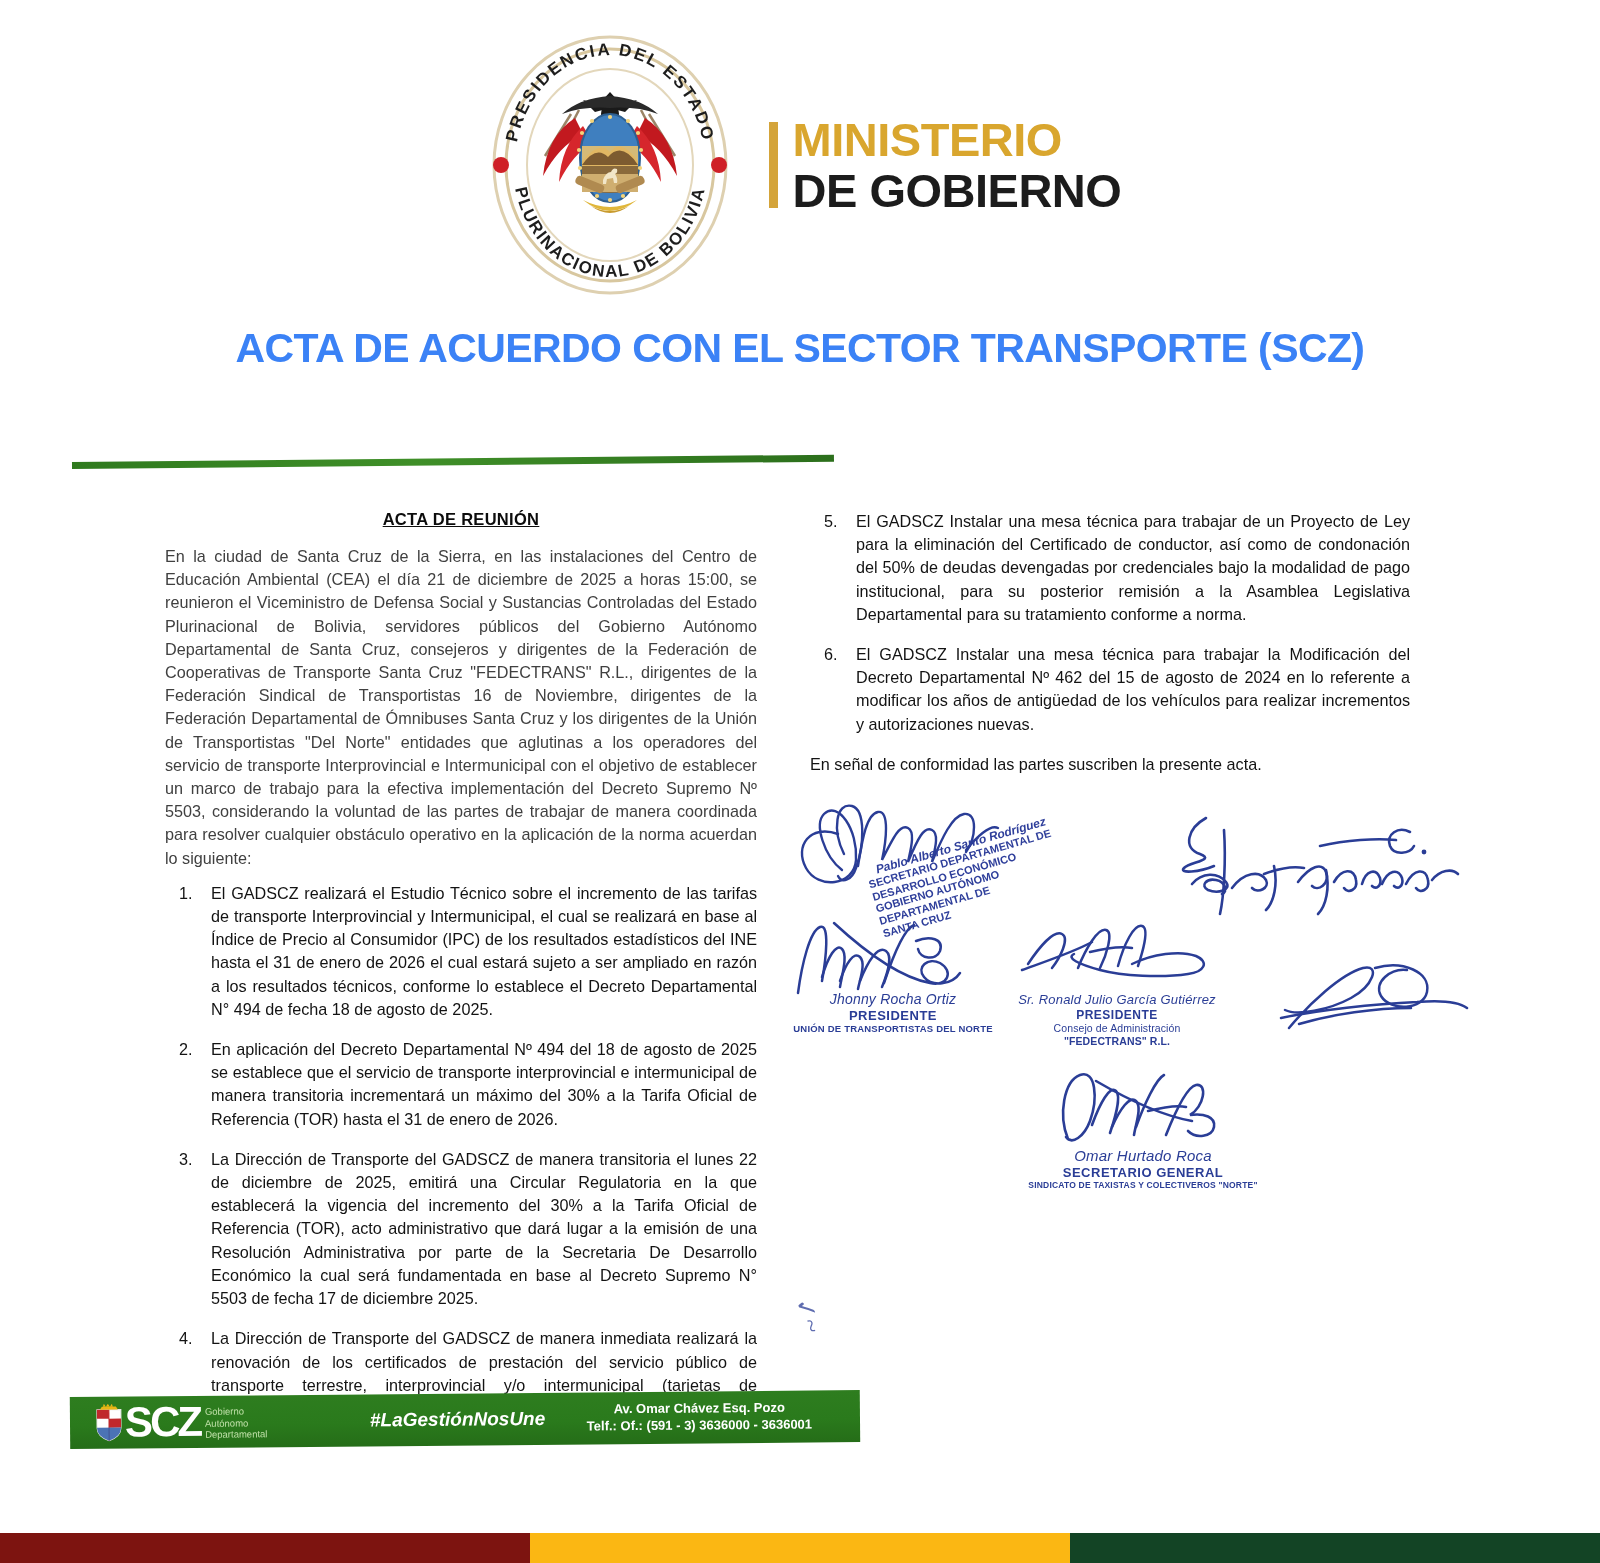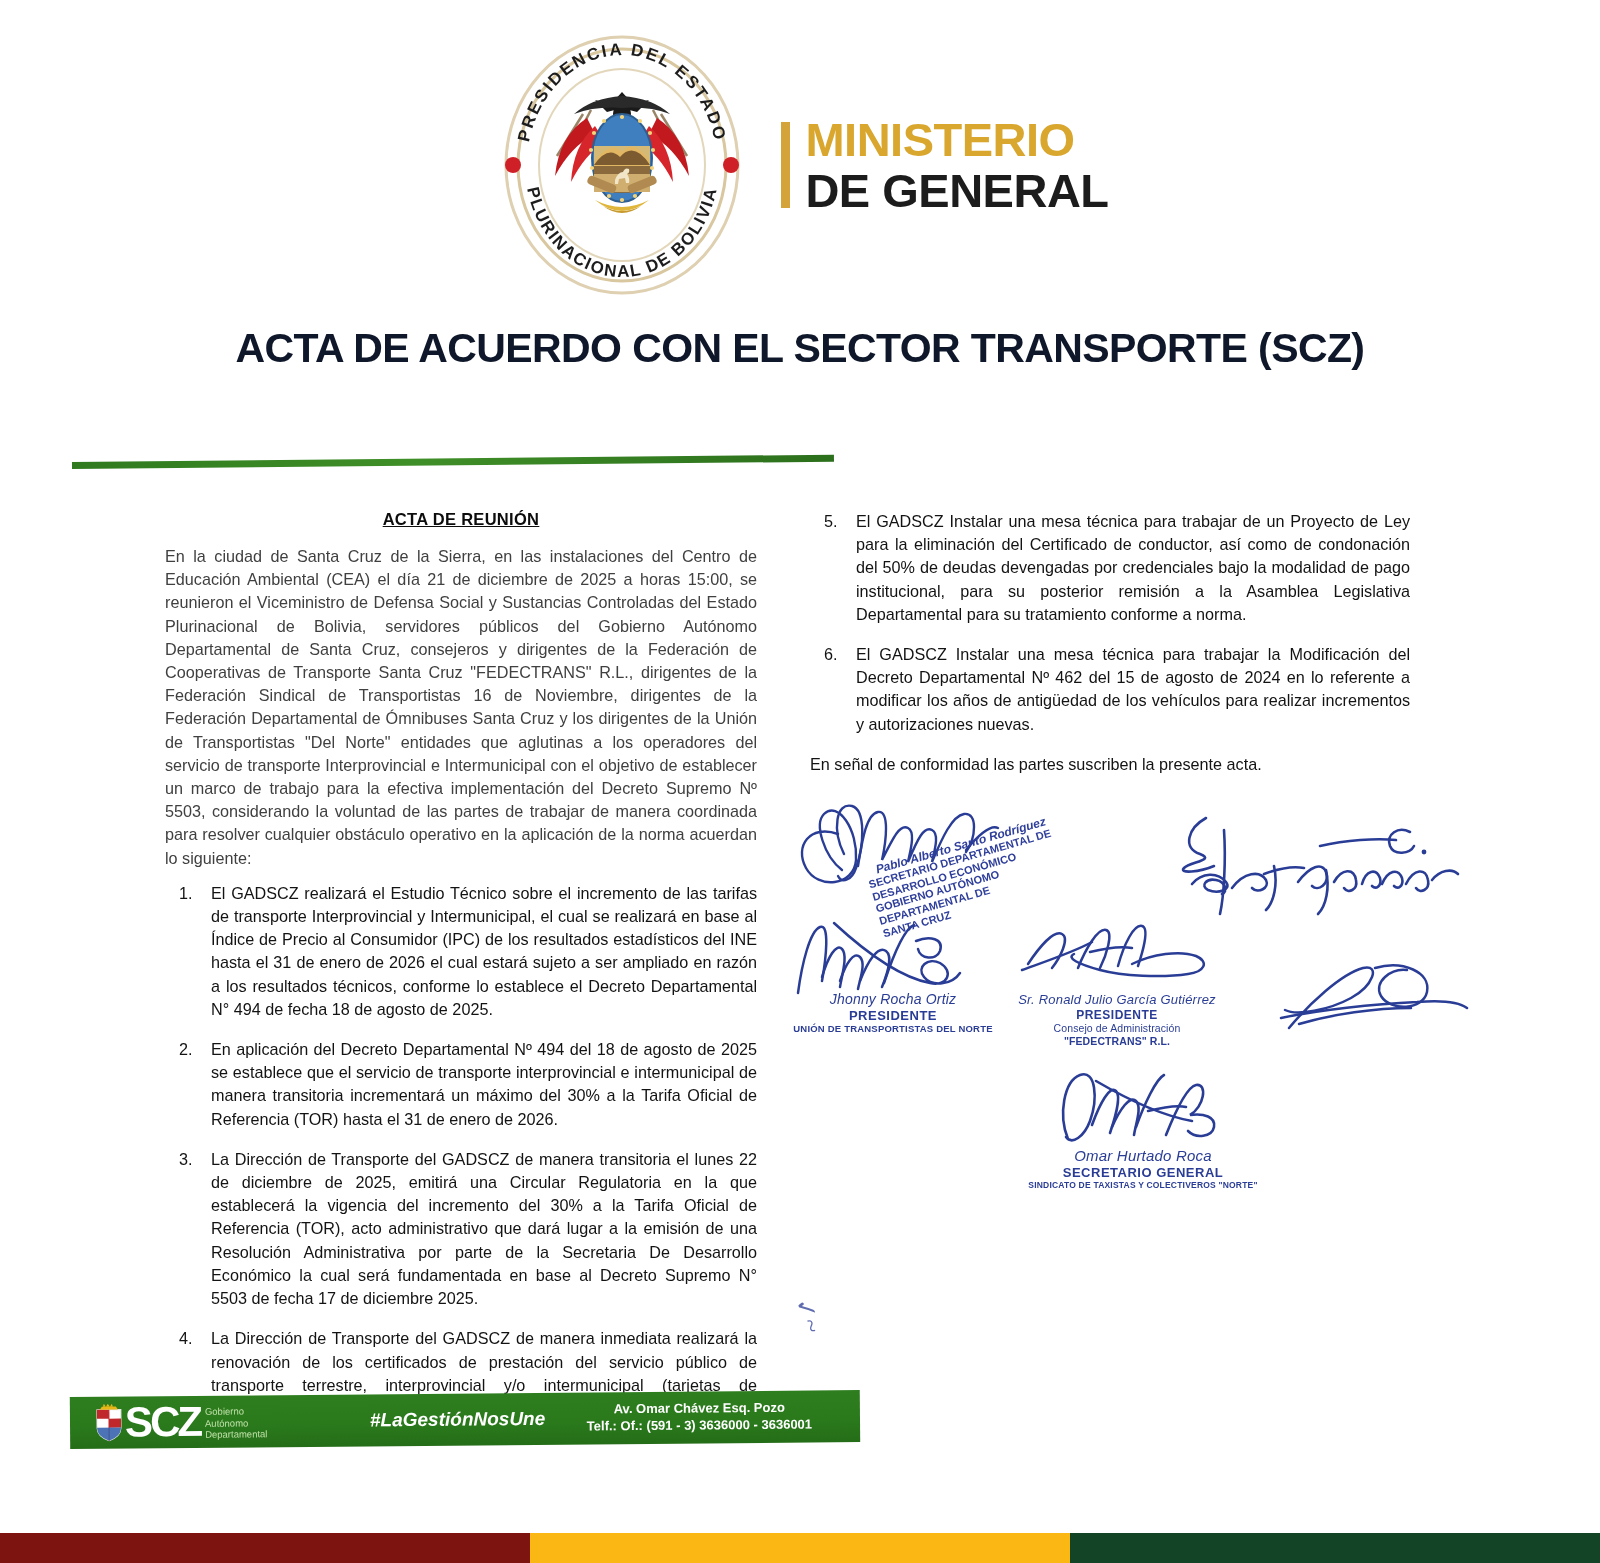--- a/index.html
+++ b/index.html
@@ -65,21 +65,21 @@
 
   
   .doc-title {
     position: absolute;
     top: 325px;
     left: 0;
     width: 1600px;
     text-align: center;
     font-size: 41px;
     font-weight: bold;
-    color: #0f172a;
+    color: #3b82f6;
     letter-spacing: -0.6px;
     font-family: "Liberation Sans", sans-serif;
   }
 
   
   .scan {
     position: absolute;
     top: 440px;
     left: 0;
     width: 1516px;
@@ -385,21 +385,21 @@
 
       <path d="M 104 166 q 27 14 54 0 q -27 22 -54 0 z" fill="#e0b63a"></path>
       <path d="M 112 172 q 19 10 38 0 q -19 14 -38 0 z" fill="#c89a2e"></path>
     </svg>
   </div>
 
   <div class="ministerio-block">
     <div class="min-bar"></div>
     <div class="min-text">
       <div class="min-line1">MINISTERIO</div>
-      <div class="min-line2">DE GENERAL</div>
+      <div class="min-line2">DE GOBIERNO</div>
     </div>
   </div>
 </div>
 
 <div class="doc-title">ACTA DE ACUERDO CON EL SECTOR TRANSPORTE (SCZ)</div>
 
 <div class="scan">
 
   <div class="green-rule"></div>
 

